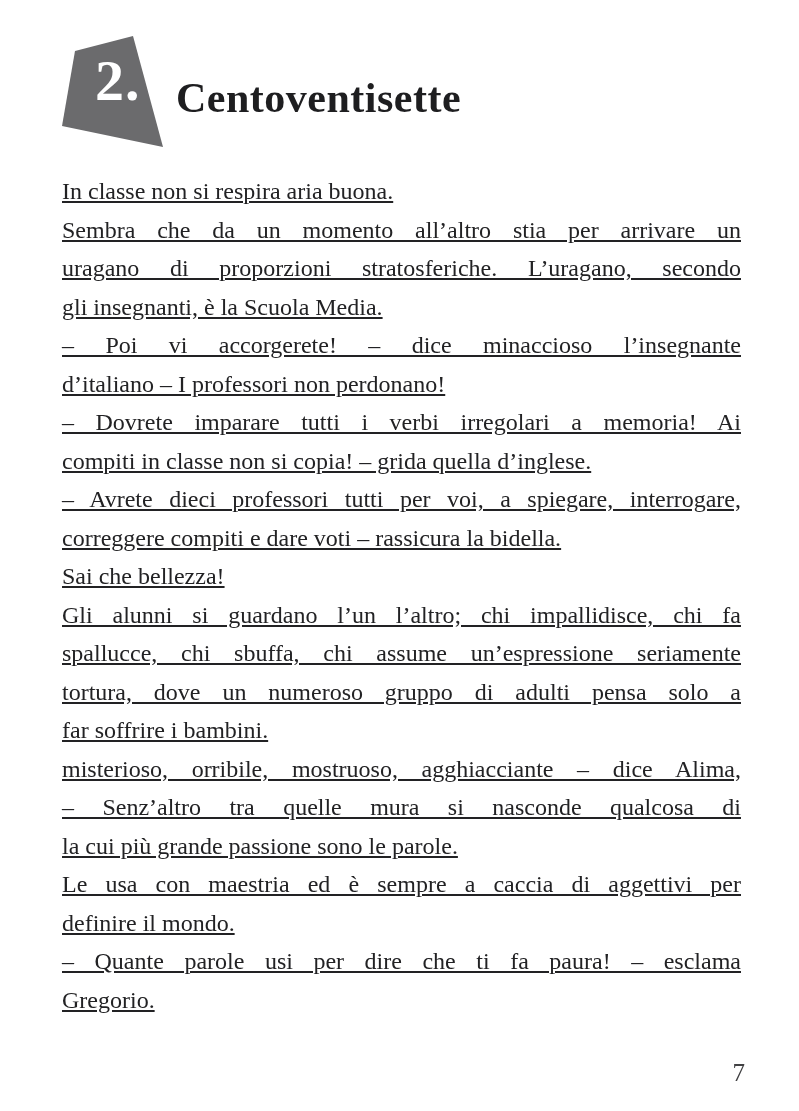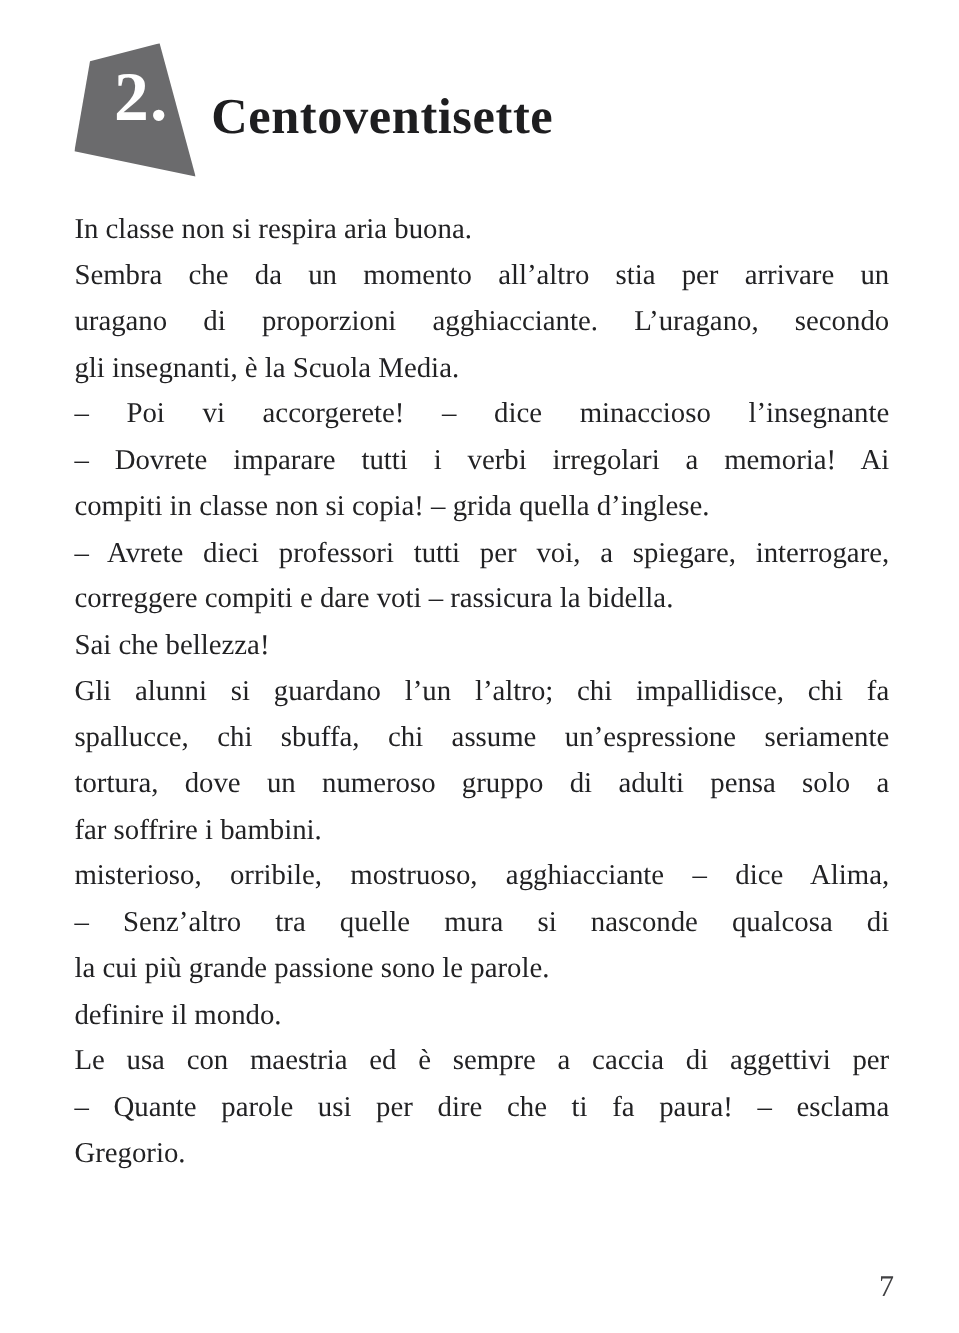--- a/index.html
+++ b/index.html
@@ -47,21 +47,21 @@
   
   .body-text {
     position: absolute;
     left: 62px;
     top: 172px;
     width: 679px;
     font-size: 24px;
     line-height: 38.5px;
     color: #222224;
   }
-  .para { margin: 0; padding: 0; }
+  .para { margin: 0; padding: 0; text-decoration: underline; }
   .line { display: block; }
   .line.fill {
     text-align: justify;
     text-align-last: justify;
   }
 
   
   .page-number {
     position: absolute;
     right: 54px;
@@ -85,25 +85,26 @@
     </div>
     <h1 class="chapter-title">Centoventisette</h1>
   </header>
 
   <main class="body-text" id="body-text">
       <p class="para">
         <span class="line">In classe non si respira aria buona.</span>
       </p>
       <p class="para">
         <span class="line fill">Sembra che da un momento all’altro stia per arrivare un</span>
-        <span class="line fill">uragano di proporzioni agghiacciante. L’uragano, secondo</span>
+        <span class="line fill">uragano di proporzioni stratosferiche. L’uragano, secondo</span>
         <span class="line">gli insegnanti, è la Scuola Media.</span>
       </p>
       <p class="para">
         <span class="line fill">– Poi vi accorgerete! – dice minaccioso l’insegnante</span>
+        <span class="line">d’italiano – I professori non perdonano!</span>
       </p>
       <p class="para">
         <span class="line fill">– Dovrete imparare tutti i verbi irregolari a memoria! Ai</span>
         <span class="line">compiti in classe non si copia! – grida quella d’inglese.</span>
       </p>
       <p class="para">
         <span class="line fill">– Avrete dieci professori tutti per voi, a spiegare, interrogare,</span>
         <span class="line">correggere compiti e dare voti – rassicura la bidella.</span>
       </p>
       <p class="para">
@@ -114,22 +115,22 @@
         <span class="line fill">spallucce, chi sbuffa, chi assume un’espressione seriamente</span>
         <span class="line fill">tortura, dove un numeroso gruppo di adulti pensa solo a</span>
         <span class="line">far soffrire i bambini.</span>
       </p>
       <p class="para">
         <span class="line fill">misterioso, orribile, mostruoso, agghiacciante – dice Alima,</span>
         <span class="line fill">– Senz’altro tra quelle mura si nasconde qualcosa di</span>
         <span class="line">la cui più grande passione sono le parole.</span>
       </p>
       <p class="para">
+        <span class="line fill">Le usa con maestria ed è sempre a caccia di aggettivi per</span>
         <span class="line">definire il mondo.</span>
-        <span class="line fill">Le usa con maestria ed è sempre a caccia di aggettivi per</span>
       </p>
       <p class="para">
         <span class="line fill">– Quante parole usi per dire che ti fa paura! – esclama</span>
         <span class="line">Gregorio.</span>
       </p>
     </main>
 
   <div class="page-number">7</div>
 
 </div>

